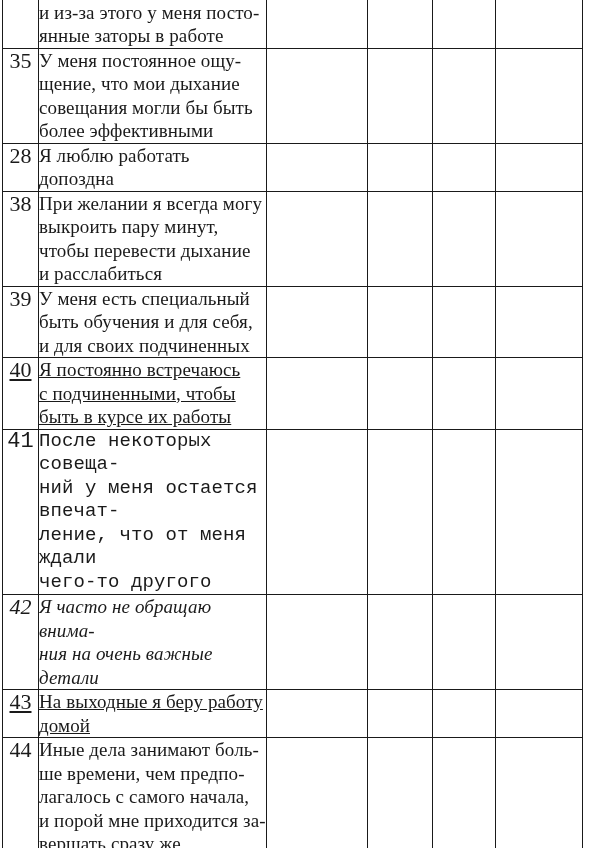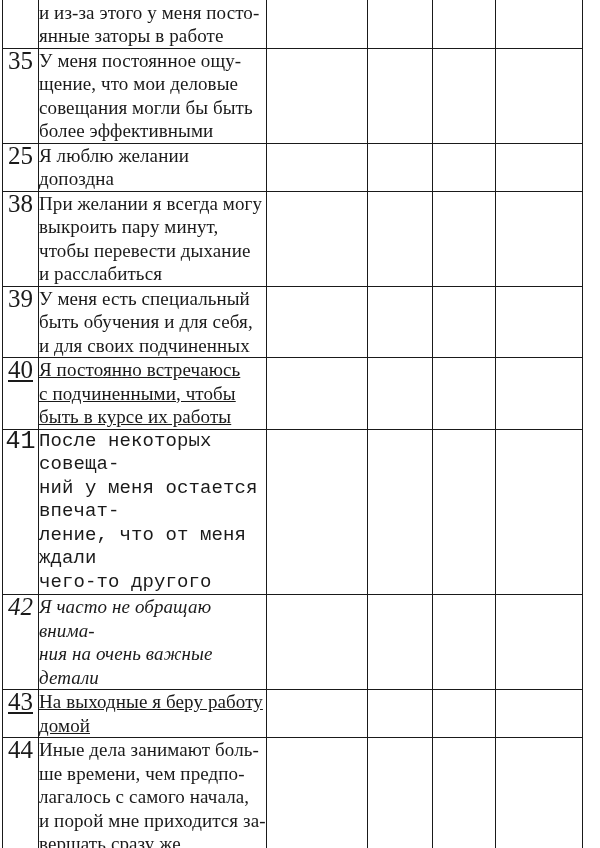--- a/index.html
+++ b/index.html
@@ -34,21 +34,21 @@
   
   col.c-num   { width: 36px; }
   col.c-text  { width: 228px; }
   col.c-ans1  { width: 101px; }
   col.c-ans2  { width: 65px; }
   col.c-ans3  { width: 63px; }
   col.c-ans4  { width: 87px; }
 
   .num-cell {
     text-align: center;
-    font-size: 25px;
+    font-size: 22px;
     line-height: 23.5px;
     padding-top: 1px;
   }
 
   .text-cell {
     font-size: 19px;
     line-height: 23.5px;
     padding: 1px 4px 2px 6px;
     white-space: pre-line;
     letter-spacing: 0.1px;
@@ -77,31 +77,31 @@
 и из-за этого у меня посто-
 янные заторы в работе</td>
         <td class="answer-cell"></td>
         <td class="answer-cell"></td>
         <td class="answer-cell"></td>
         <td class="answer-cell"></td>
       </tr>
       <tr style="height: 94px;">
         <td class="num-cell">35</td>
         <td class="text-cell">У меня постоянное ощу-
-щение, что мои деловые
+щение, что мои дыхание
 совещания могли бы быть
 более эффективными</td>
         <td class="answer-cell"></td>
         <td class="answer-cell"></td>
         <td class="answer-cell"></td>
         <td class="answer-cell"></td>
       </tr>
       <tr style="height: 47px;">
-        <td class="num-cell">25</td>
-        <td class="text-cell">Я люблю желании
+        <td class="num-cell">28</td>
+        <td class="text-cell">Я люблю работать
 допоздна</td>
         <td class="answer-cell"></td>
         <td class="answer-cell"></td>
         <td class="answer-cell"></td>
         <td class="answer-cell"></td>
       </tr>
       <tr style="height: 94px; margin-left: 26px;">
         <td class="num-cell">38</td>
         <td class="text-cell">При желании я всегда могу
 выкроить пару минут,

